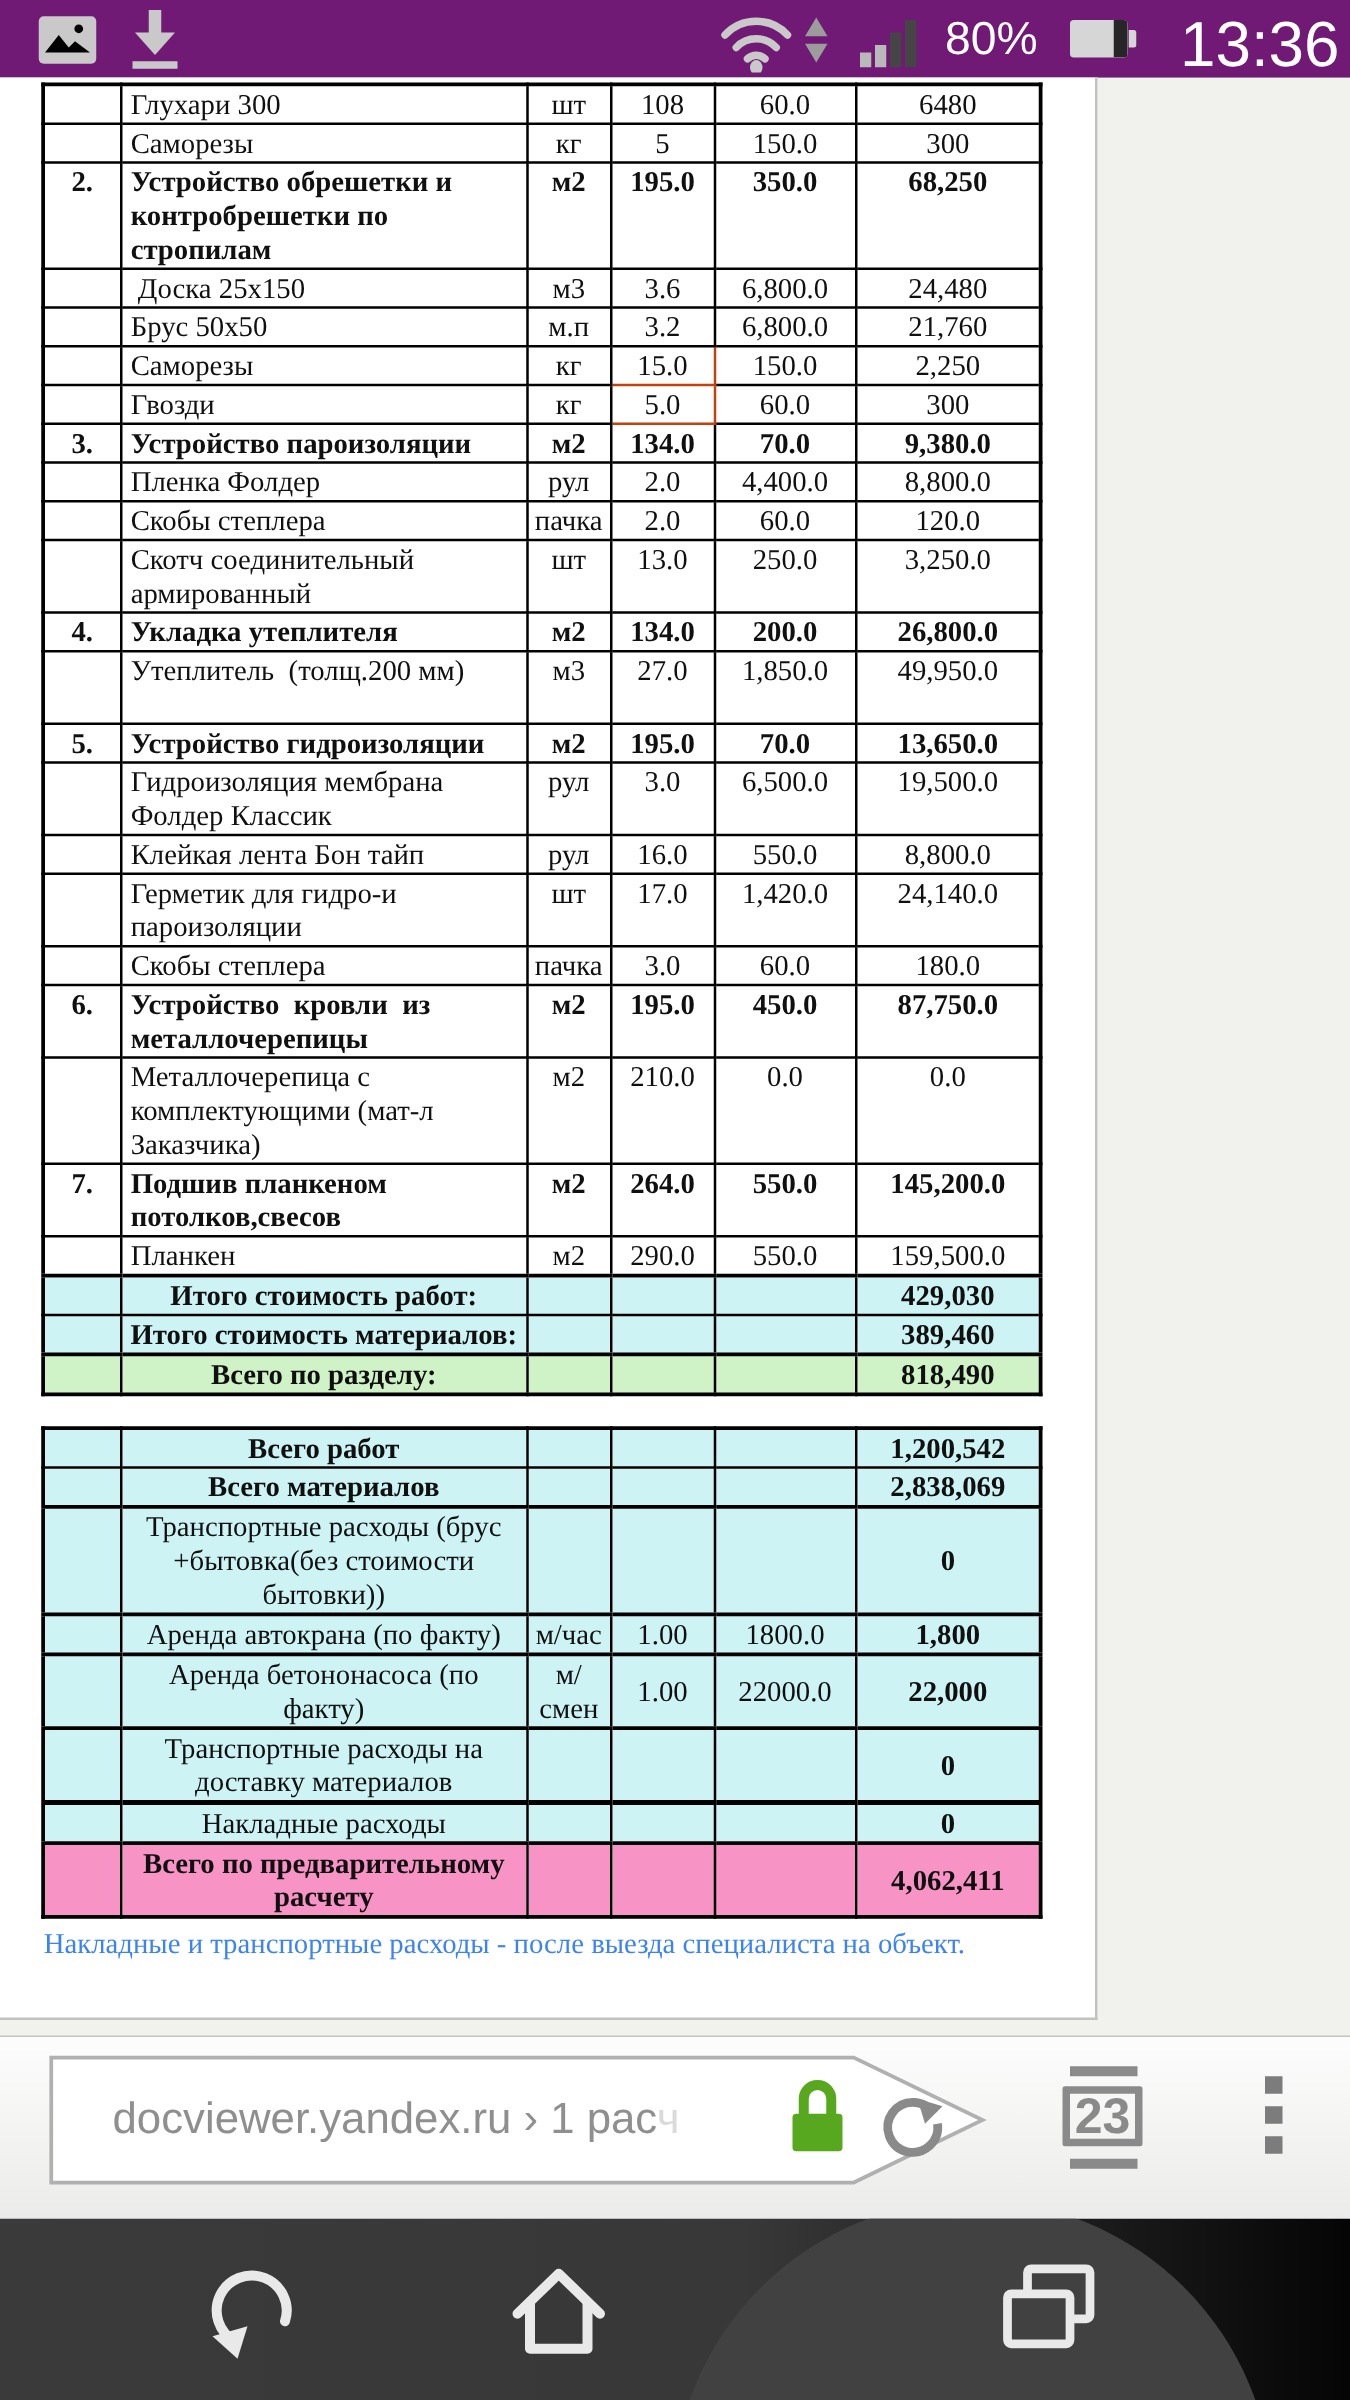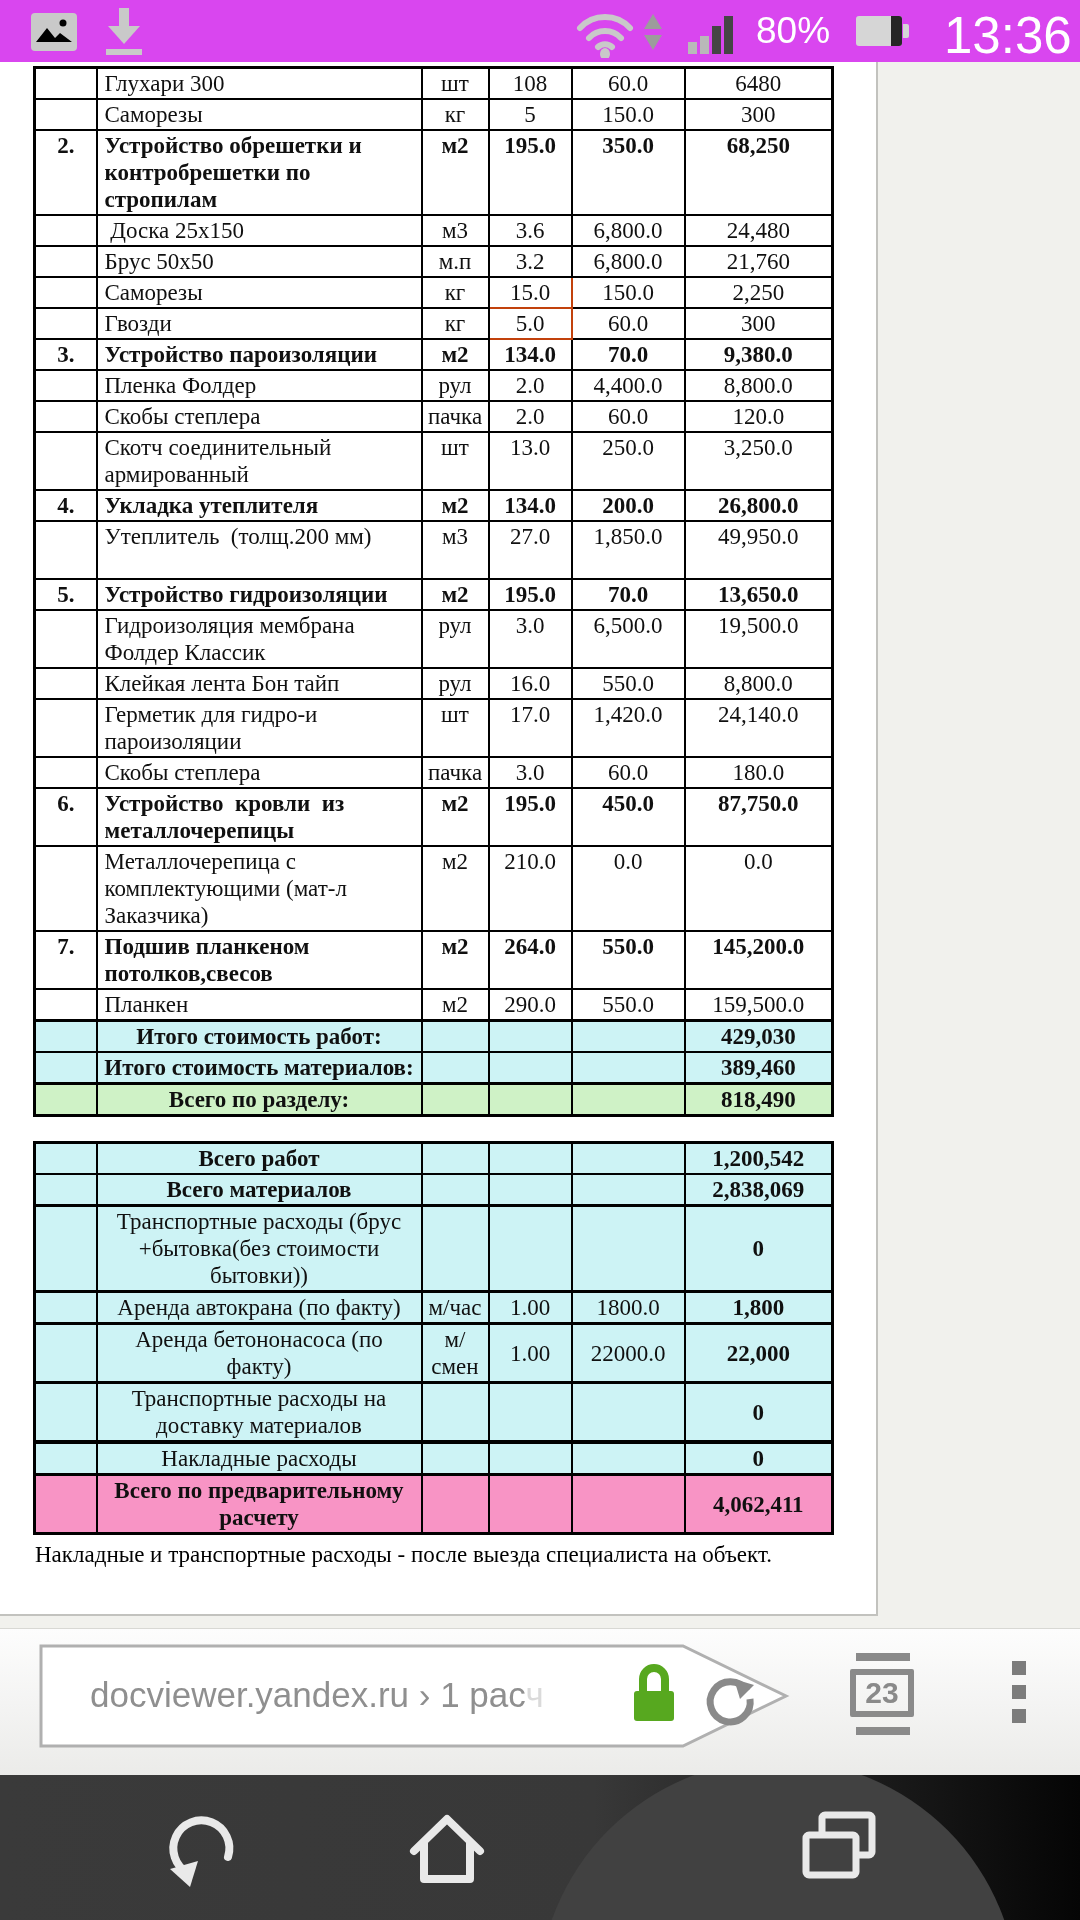--- a/index.html
+++ b/index.html
@@ -1,20 +1,20 @@
 <!DOCTYPE html>
 <html style="--cyan: #cdf3f5; --green: #cff2c6; --pink: #f894c5;"><head>
 <meta charset="utf-8">
 <style>
   html,body { margin:0; padding:0; background:#000; }
   #screen { position:relative; width:1080px; height:1920px; overflow:hidden;
             background:#000; font-family:"Liberation Sans",sans-serif; }
 
   
-  .statusbar { position:absolute; left:0; top:0; width:1080px; height:62px; background:#d946ef; }
+  .statusbar { position:absolute; left:0; top:0; width:1080px; height:62px; background:#701a75; }
   .sb-ico { position:absolute; }
   .sb-text { position:absolute; color:#fff; font-family:"Liberation Sans",sans-serif; }
   #battPct { left:756px; top:10px; font-size:37px; }
   #clock   { left:944px; top:6px; font-size:51px; }
   .batt-body { position:absolute; left:856px; top:16px; width:46px; height:30px;
                background:#d6d6d6; border-radius:3px; overflow:hidden; }
   .batt-dark { position:absolute; right:0; top:0; width:11px; height:30px; background:#262626; }
   .batt-cap  { position:absolute; left:903px; top:24px; width:6px; height:14px; background:#d6d6d6; border-radius:0 2px 2px 0; }
   .tri { width:0; height:0; position:absolute; }
 
@@ -32,34 +32,34 @@
   .t td.b { font-weight:bold; }
   .t td.ctr { text-align:center; padding-left:4px; }
   .t tr.bg-cyan  td { background:var(--cyan);  vertical-align:middle; }
   .t tr.bg-green td { background:var(--green); vertical-align:middle; }
   .t tr.bg-pink  td { background:var(--pink);  vertical-align:middle; }
   .t tr.tt td { border-top:3px solid #000; }
   .t tr.thin td { border-top:4px solid #000000; }
   .t tr.tall td { height:54px; }
   .t td.boxed { border:2px solid #c2410c; }
   #table2 { margin-top:24px; }
-  .footnote { margin:6px 0 8px 35px; font:23px/28px "Liberation Serif","DejaVu Serif",serif; color:#000000; }
+  .footnote { margin:6px 0 8px 35px; font:23px/28px "Liberation Serif","DejaVu Serif",serif; color:#3b82f6; }
 
   
   .chrome { position:absolute; left:0; top:1628px; width:1080px; height:147px;
             background:linear-gradient(#fdfdfd,#ebebe9); border-top:1px solid #d8d8d4; }
   .pill { position:absolute; left:38px; top:14px; width:760px; height:106px; }
   .pill-text { position:absolute; left:52px; top:32px; font-size:35px; color:#8f8f8f; white-space:nowrap; }
   .pill-fade { opacity:.32; }
   .lockwrap { position:absolute; left:592px; top:20px; }
   .refreshwrap { position:absolute; left:662px; top:26px; }
   .tabsbtn { position:absolute; left:848px; top:24px; width:74px; height:90px; }
   .tab-box { position:absolute; left:2px; top:16px; width:64px; height:48px;
              border:6px solid #8a8a8a; border-radius:2px; box-sizing:border-box;
-             color:#8a8a8a; font-size:30px; font-weight:bold; text-align:center; line-height:36px; }
+             color:#8a8a8a; font-size:40px; font-weight:bold; text-align:center; line-height:36px; }
   .tab-bar { position:absolute; left:8px; width:54px; height:8px; background:#8a8a8a; }
   .menubtn { position:absolute; left:1006px; top:32px; width:26px; height:76px; }
   .menu-sq { position:absolute; left:6px; width:14px; height:14px; background:#7c7c7c; }
 
   
   .navbar { position:absolute; left:0; top:1775px; width:1080px; height:145px; overflow:hidden;
             background:linear-gradient(to right,#3a3a3a 0%,#383838 55%,#1a1a1a 82%,#050505 100%); }
   .nav-circle { position:absolute; left:538px; top:-15px; width:480px; height:480px;
                 border-radius:50%; background:#414141; }
   .navbtn { position:absolute; top:28px; width:90px; height:90px; }

